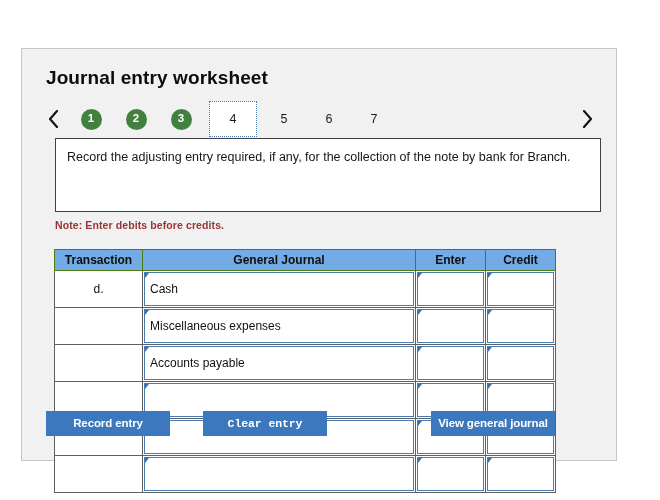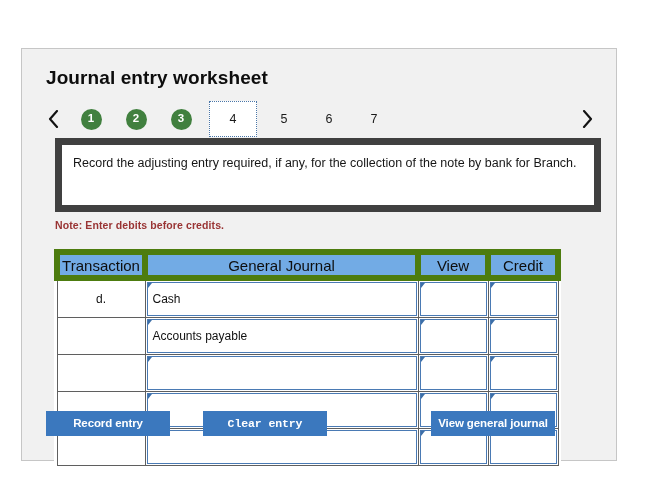--- a/index.html
+++ b/index.html
@@ -143,21 +143,21 @@
   }
 
   
   .instr {
     position: absolute;
     left: 33px;
     top: 89px;
     width: 546px;
     height: 74px;
     background: #ffffff;
-    border: 7px solid #404040;
+    border: 1px solid #404040;
     box-sizing: border-box;
     padding: 10px 11px 0 11px;
     font-size: 12.5px;
     line-height: 17px;
     color: #161616;
   }
 
   .note {
     position: absolute;
     left: 33px;
@@ -174,23 +174,23 @@
     left: 32px;
     top: 200px;
     width: 501px;
     border-collapse: collapse;
     table-layout: fixed;
     background: #ffffff;
   }
 
   .jtable th {
     background: #72abe5;
-    border: 6px solid #4d7c0f;
-    font-size: 15px;
-    font-weight: normal;
+    border: 1px solid #4d7c0f;
+    font-size: 12px;
+    font-weight: bold;
     color: #0e0e0e;
     height: 18px;
     padding: 1px 0;
     text-align: center;
   }
 
   .jtable td {
     border: 1px solid #5f5f5f;
     padding: 0;
     height: 20px;
@@ -321,40 +321,52 @@
       <colgroup>
         <col class="col-txn">
           <col class="col-gj">
           <col class="col-debit">
           <col class="col-credit">
       </colgroup>
       <thead>
         <tr>
           <th>Transaction</th>
           <th>General Journal</th>
-          <th>View</th>
+          <th>Enter</th>
           <th>Credit</th>
         </tr>
       </thead>
       <tbody>
         <tr>
           <td class="txn-cell">d.</td>
           <td class="pad-cell">
               <div class="cell-input">Cash</div>
             </td>
           <td class="pad-cell">
               <div class="cell-input amount"></div>
             </td>
           <td class="pad-cell">
               <div class="cell-input amount"></div>
             </td>
         </tr>
         <tr>
           <td class="txn-cell"></td>
           <td class="pad-cell">
+              <div class="cell-input">Miscellaneous expenses</div>
+            </td>
+          <td class="pad-cell">
+              <div class="cell-input amount"></div>
+            </td>
+          <td class="pad-cell">
+              <div class="cell-input amount"></div>
+            </td>
+        </tr>
+        <tr>
+          <td class="txn-cell"></td>
+          <td class="pad-cell">
               <div class="cell-input">Accounts payable</div>
             </td>
           <td class="pad-cell">
               <div class="cell-input amount"></div>
             </td>
           <td class="pad-cell">
               <div class="cell-input amount"></div>
             </td>
         </tr>
         <tr>

